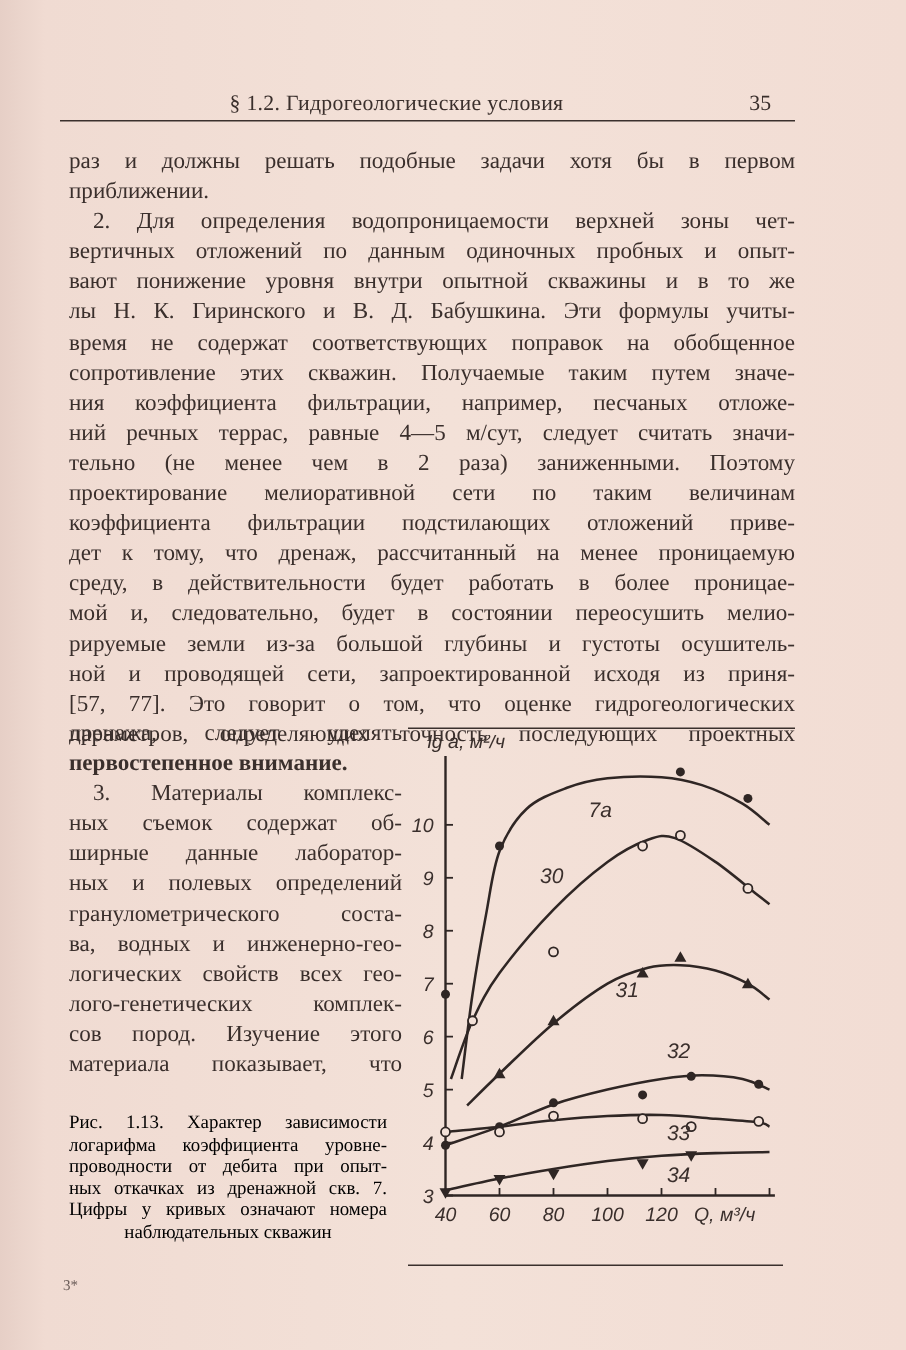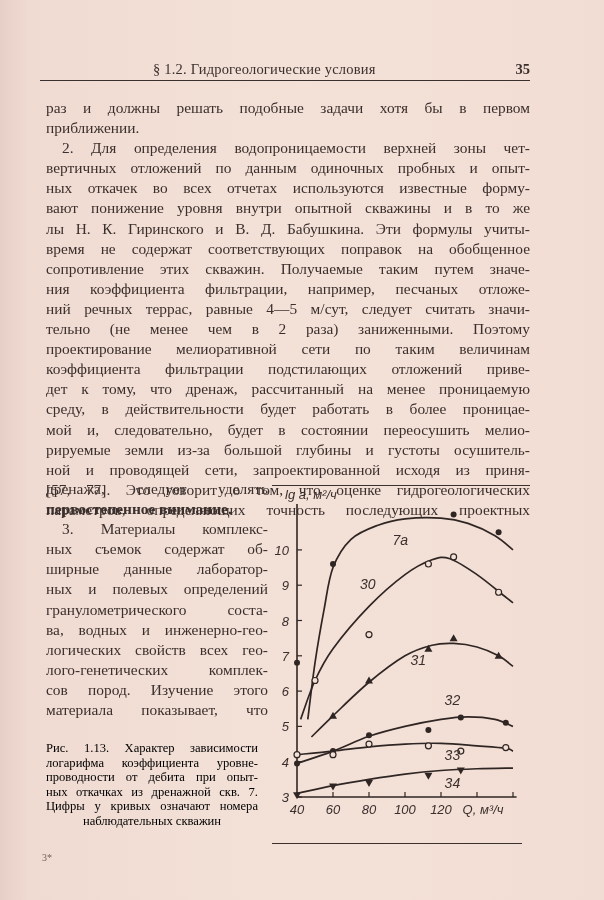--- a/index.html
+++ b/index.html
@@ -9,21 +9,21 @@
     background-image: linear-gradient(90deg, #e6cfc6 0px, #f0dbd2 30px, #f3e1d8 300px, #f2ddd4 604px);
     font-family: "Liberation Serif", "DejaVu Serif", serif;
     color: #3a2f2c;
     position: relative;
   }
   .running-head {
     position: absolute; left: 40px; top: 58px; width: 490px; height: 20px;
     font-size: 14.5px;
   }
   .running-head .title { position: absolute; left: 113px; top: 3px; letter-spacing: 0.2px; }
-  .running-head .pno { position: absolute; right: 0; top: 3px; font-weight: bold; }
+  .running-head .pno { position: absolute; right: 16px; top: 3px; font-weight: normal; }
   .head-rule { position: absolute; left: 40px; top: 80px; width: 490px; height: 0; border-top: 1.5px solid #3a302d; }
   .body-text {
     position: absolute; left: 46px; top: 98px; width: 484px;
     font-size: 15.4px; line-height: 20.1px; text-align: justify;
   }
   .body-text .ln { display: block; white-space: nowrap; text-align-last: justify; text-align: justify; }
   .body-text .ln.last { text-align-last: left; }
   .body-text .ln.ind { padding-left: 16px; }
   .narrow { position: absolute; left: 46px; top: 479px; width: 222px;
     font-size: 15.4px; line-height: 20.1px; }
@@ -49,21 +49,20 @@
   <span class="title">§ 1.2. Гидрогеологические условия</span>
   <span class="pno">35</span>
 </div>
 <div class="head-rule"></div>
 
 <div class="body-text">
   <span class="ln">раз и должны  решать  подобные задачи хотя бы  в  первом</span>
   <span class="ln last">приближении.</span>
   <span class="ln ind">2. Для определения водопроницаемости верхней зоны чет-</span>
   <span class="ln">вертичных отложений по данным одиночных пробных и опыт-</span>
-  <span class="ln">ных откачек во всех отчетах  используются известные форму-</span>
   <span class="ln">вают понижение уровня внутри опытной скважины и в то же</span>
   <span class="ln">лы Н. К. Гиринского и В. Д. Бабушкина. Эти формулы учиты-</span>
   <span class="ln">время не содержат соответствующих поправок на обобщенное</span>
   <span class="ln">сопротивление этих скважин. Получаемые таким путем значе-</span>
   <span class="ln">ния коэффициента фильтрации, например,  песчаных отложе-</span>
   <span class="ln">ний речных террас, равные 4—5 м/сут, следует считать значи-</span>
   <span class="ln">тельно  (не  менее  чем в 2 раза)  заниженными.  Поэтому</span>
   <span class="ln">проектирование мелиоративной  сети  по  таким величинам</span>
   <span class="ln">коэффициента фильтрации  подстилающих отложений приве-</span>
   <span class="ln">дет к тому, что дренаж, рассчитанный на менее проницаемую</span>

